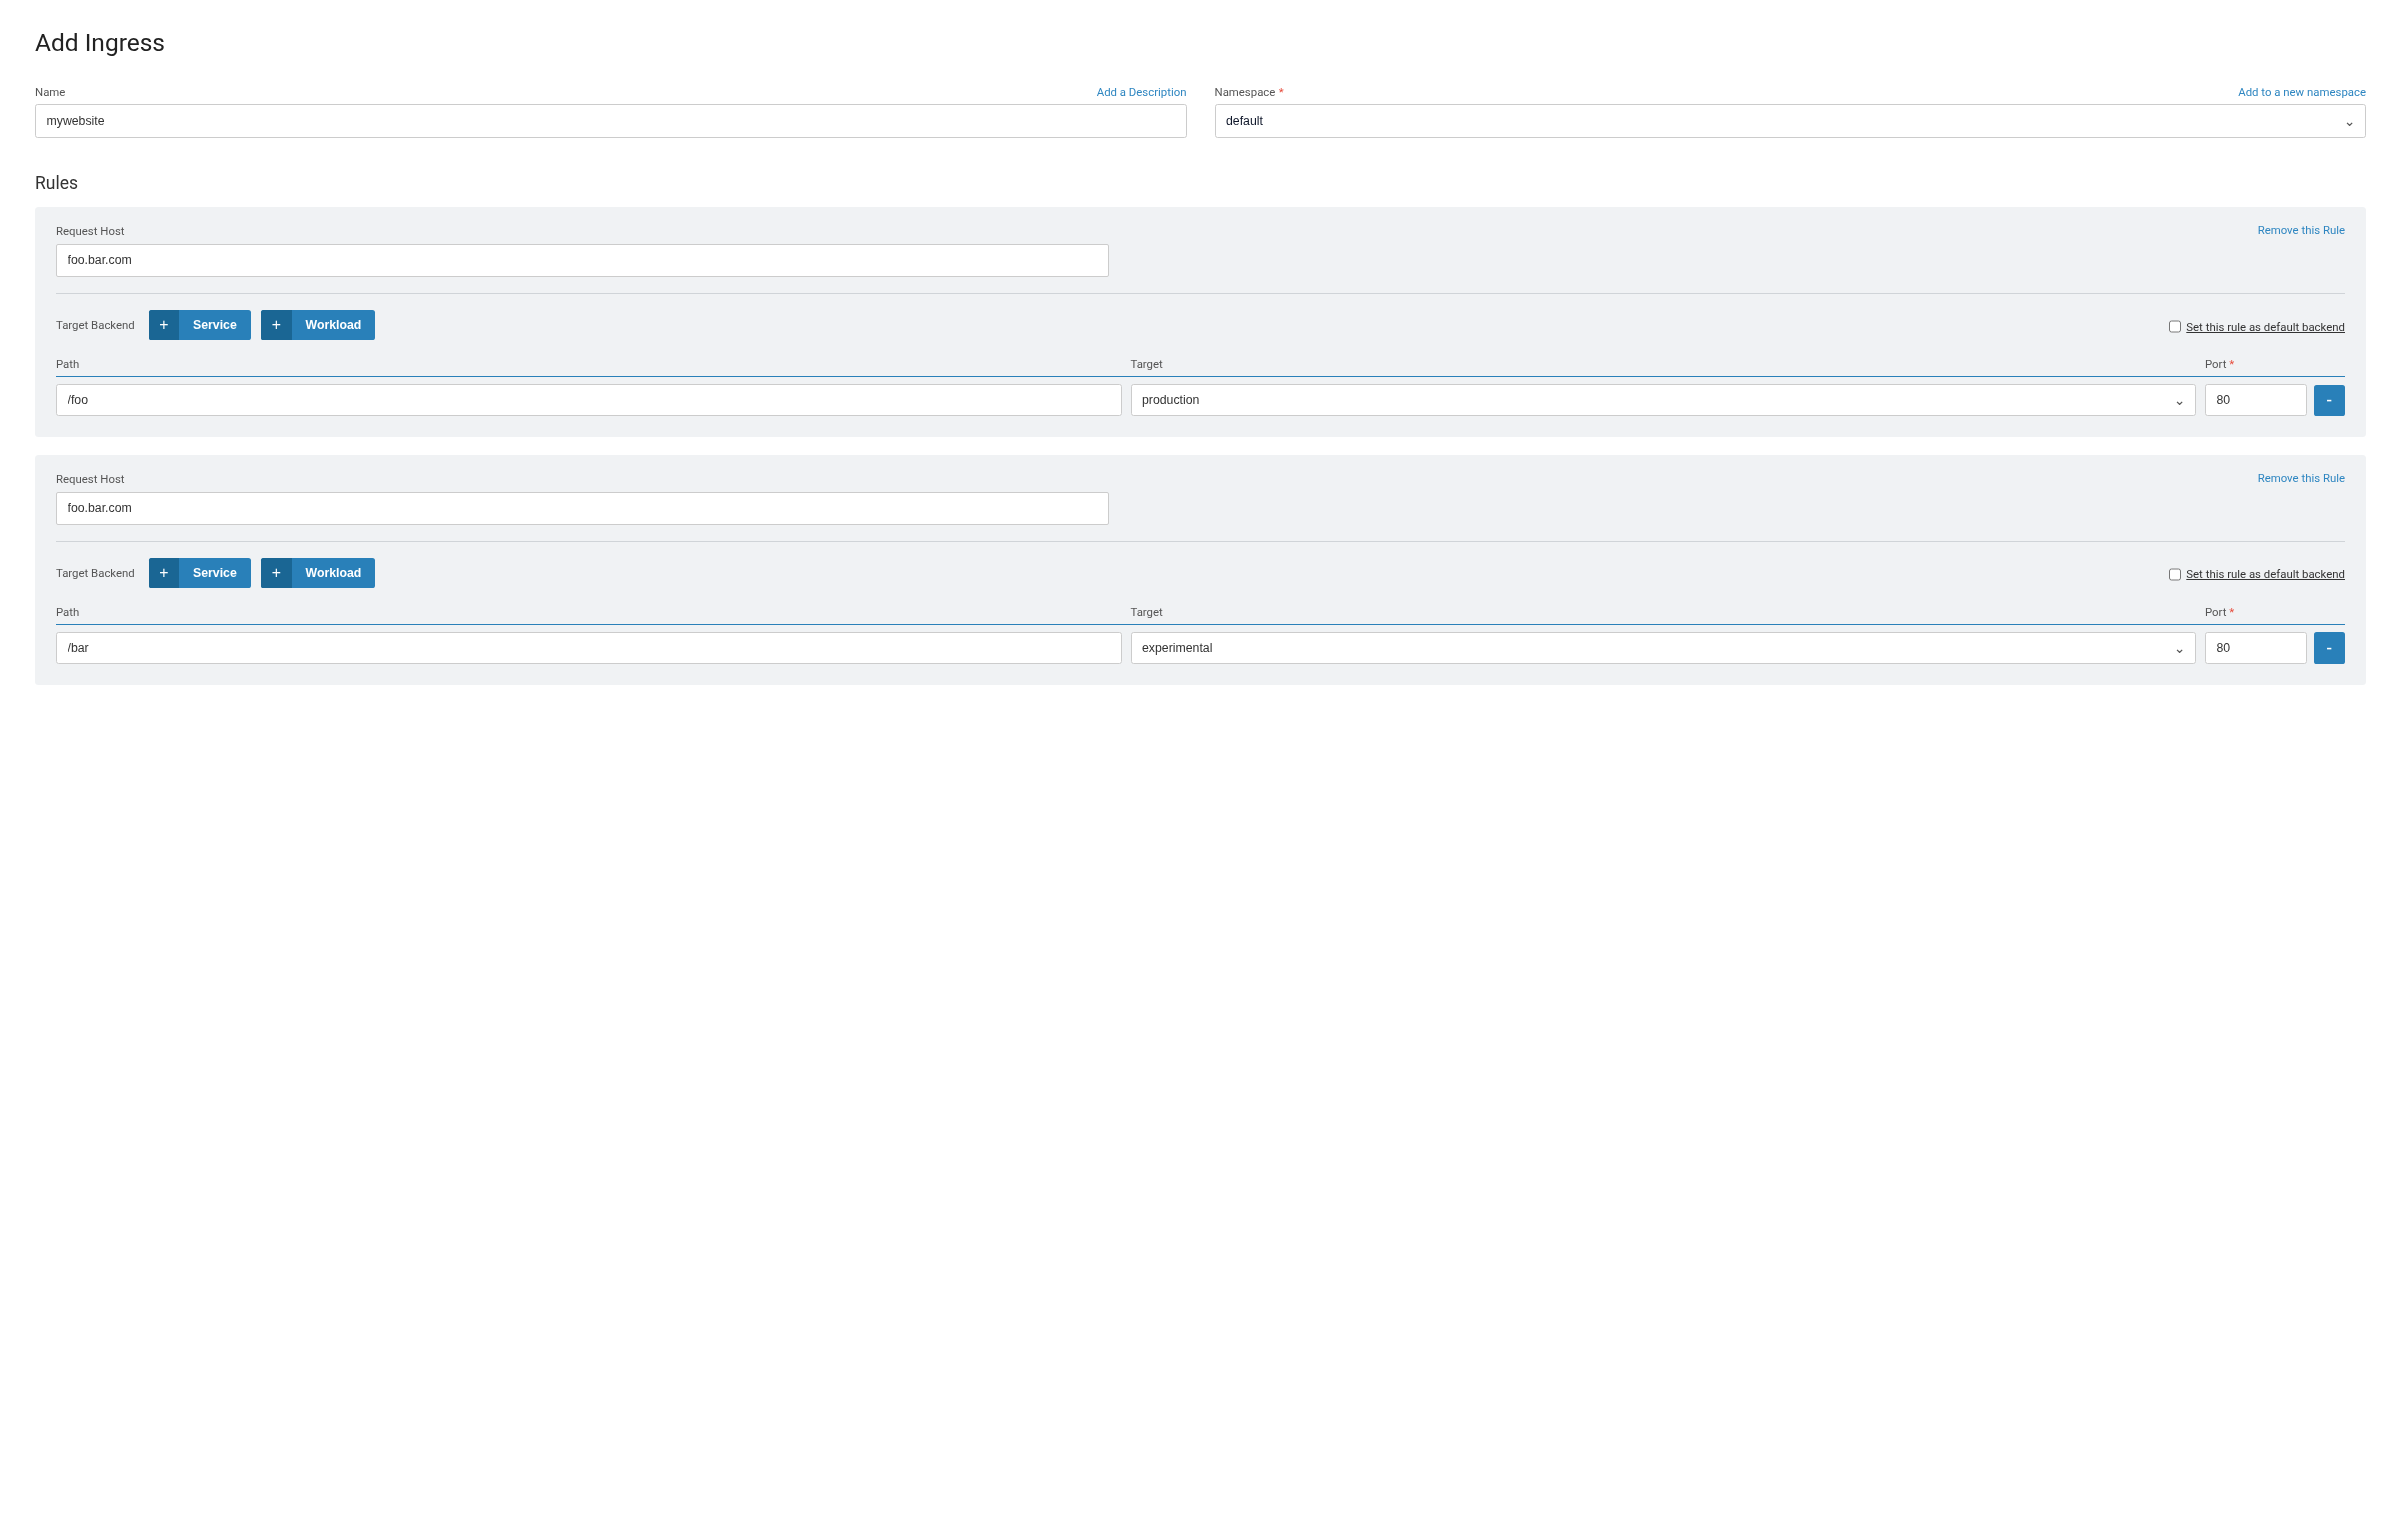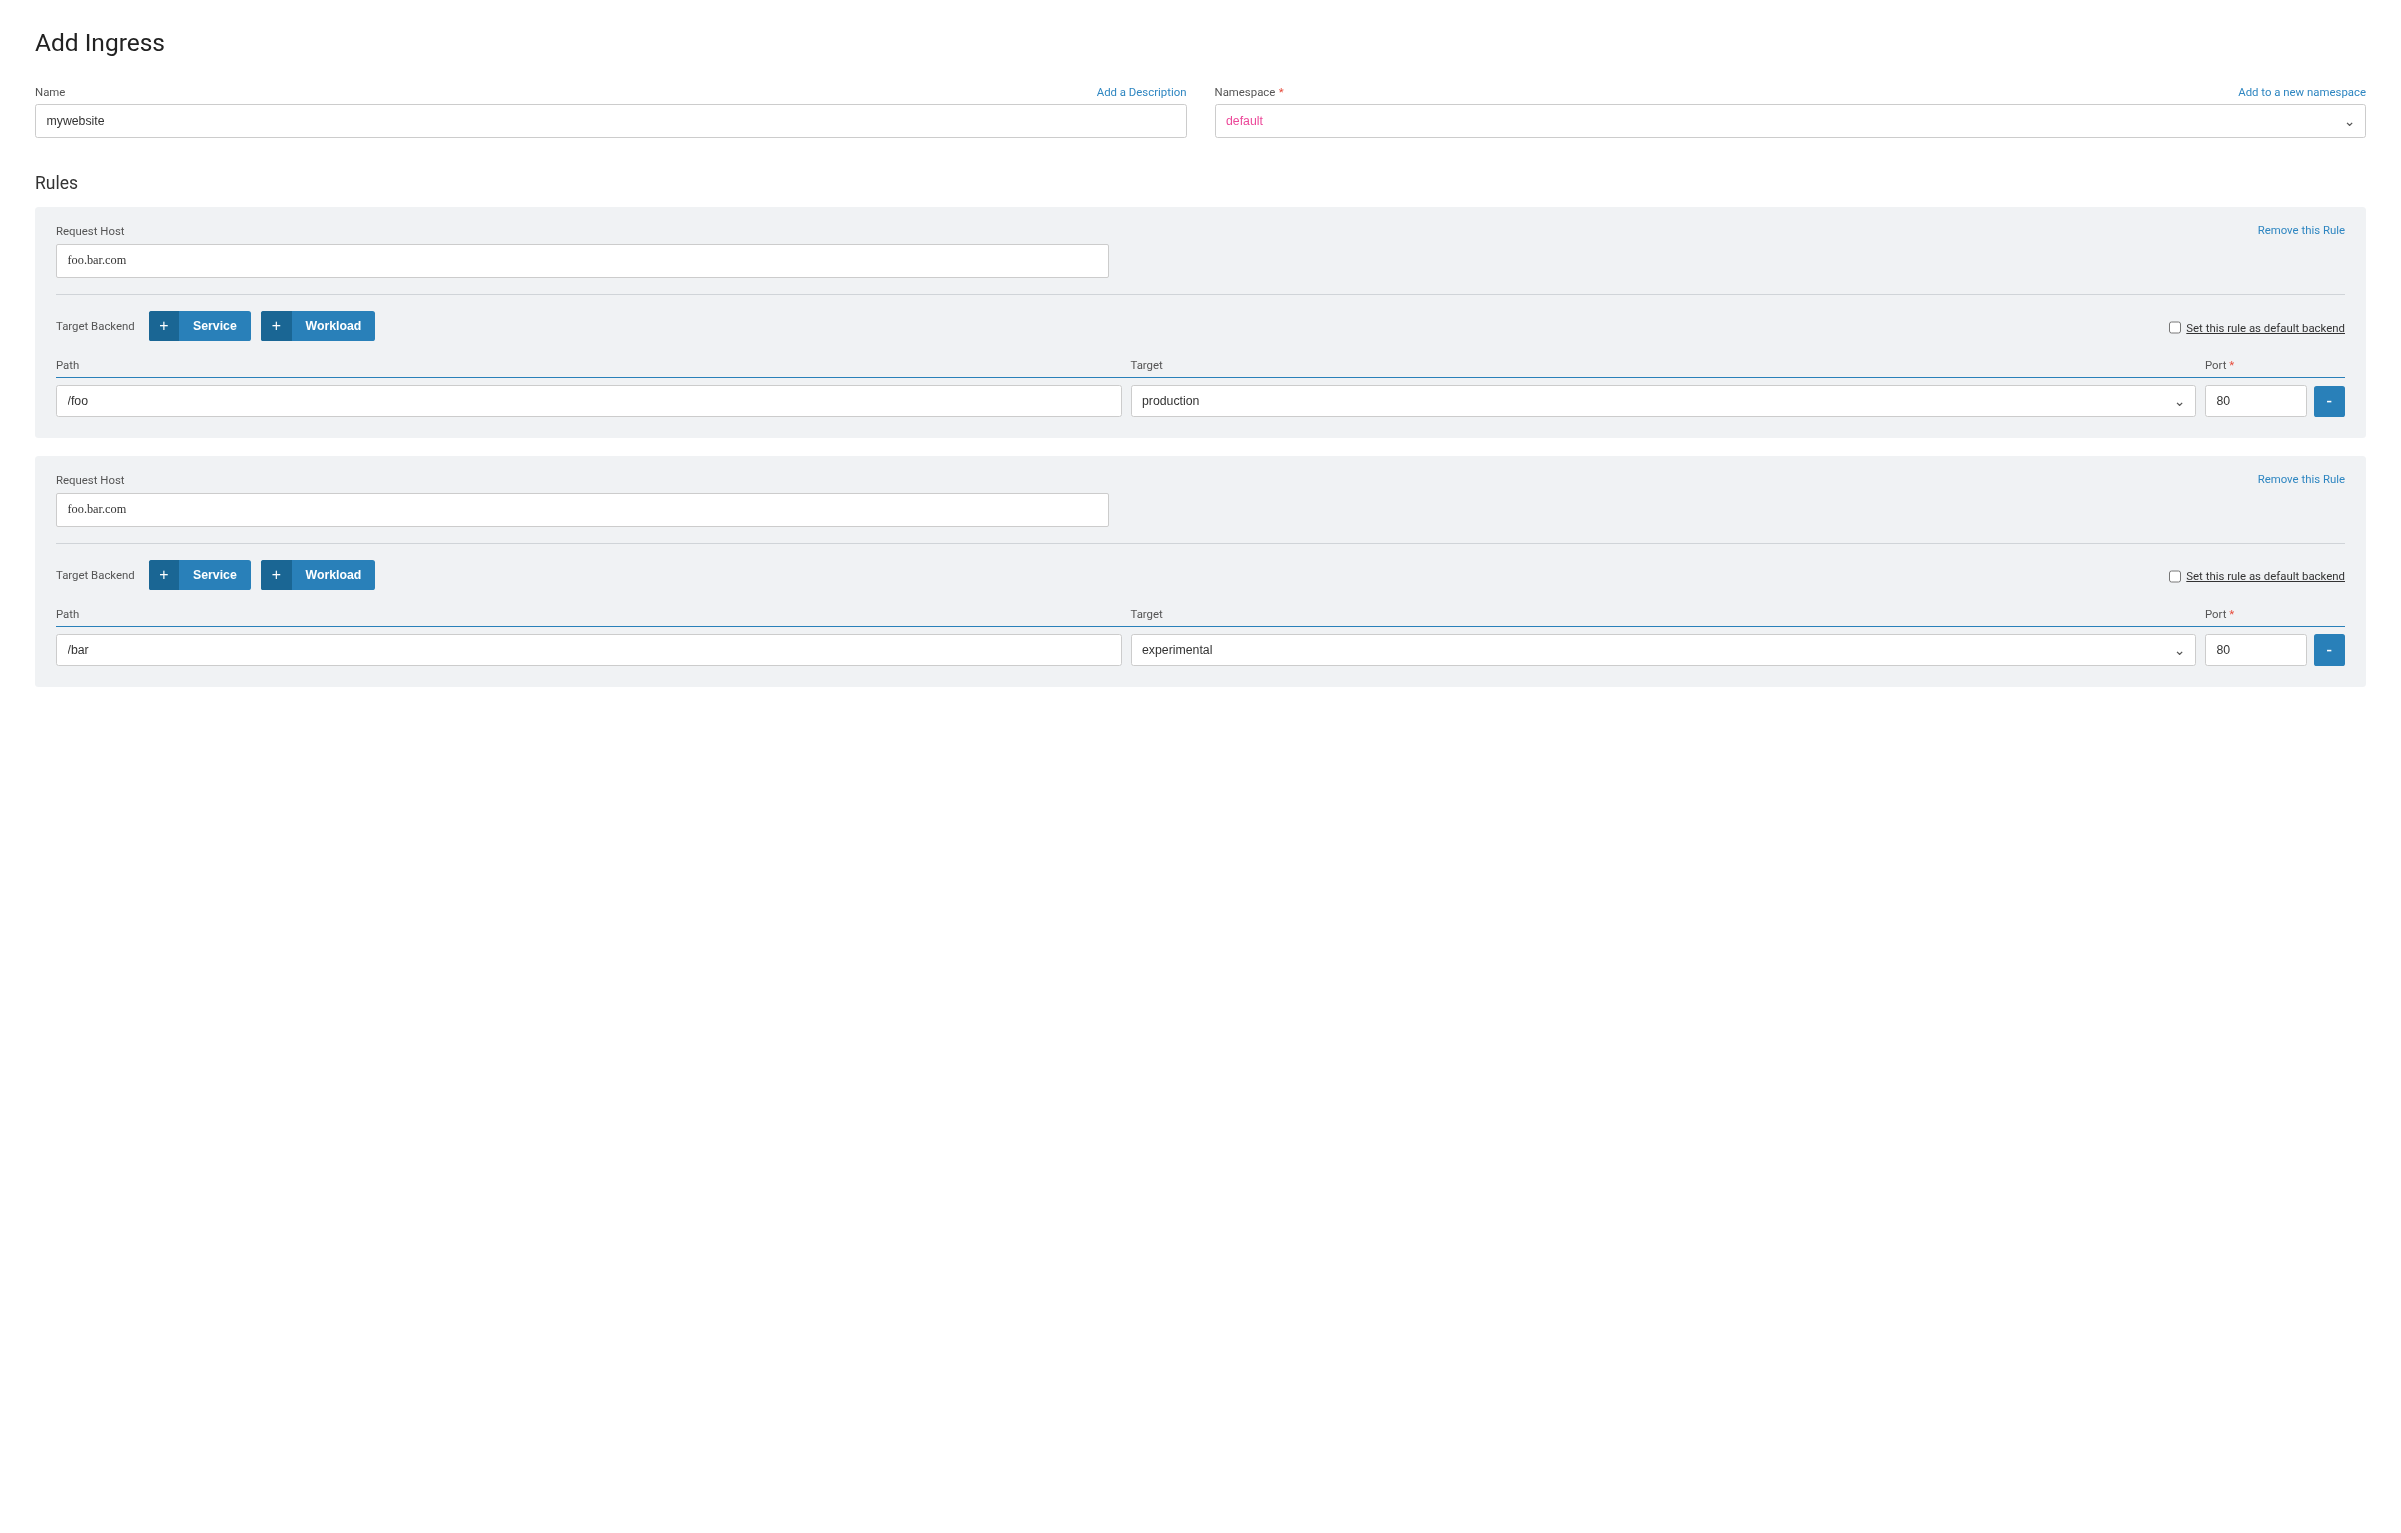--- a/index.html
+++ b/index.html
@@ -79,21 +79,21 @@
 
     .select-wrapper {
       position: relative;
     }
 
     .select-input {
       border: 0.9px solid #ccc;
       border-radius: 2.6px;
       padding: 8.8px 31.5px 8.8px 10.5px;
       font-size: 12.3px;
-      color: #ec4899;
+      color: #0f172a;
       outline: none;
       width: 100%;
       appearance: none;
       background: #fff;
       cursor: pointer;
     }
 
     .select-chevron {
       position: absolute;
       right: 10.5px;
@@ -136,21 +136,20 @@
     }
 
     .rule-host-input {
       border: 0.9px solid #ccc;
       border-radius: 2px;
       padding: 8.8px 10.5px;
       font-size: 12.3px;
       color: #333;
       outline: none;
       width: 46%;
-      font-family: Liberation Serif, serif;
     }
 
     .rule-divider {
       border: none;
       border-top: 0.9px solid #d0d4d8;
       margin: 15.8px 0;
     }
 
     .target-backend-row {
       display: flex;

